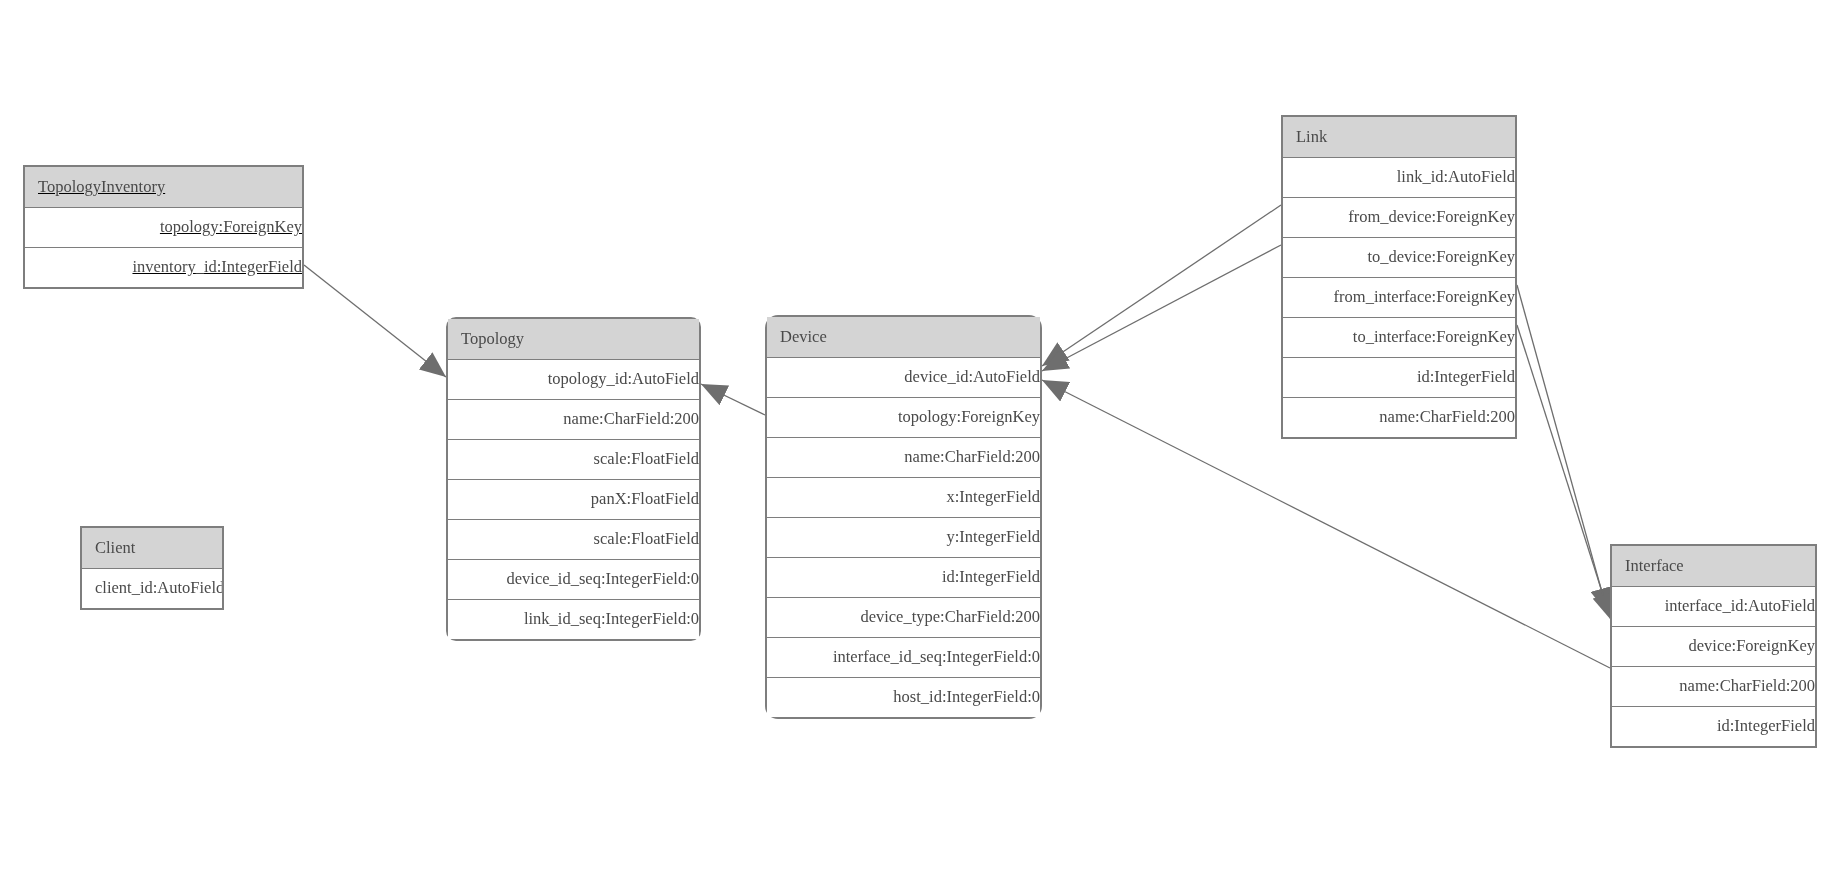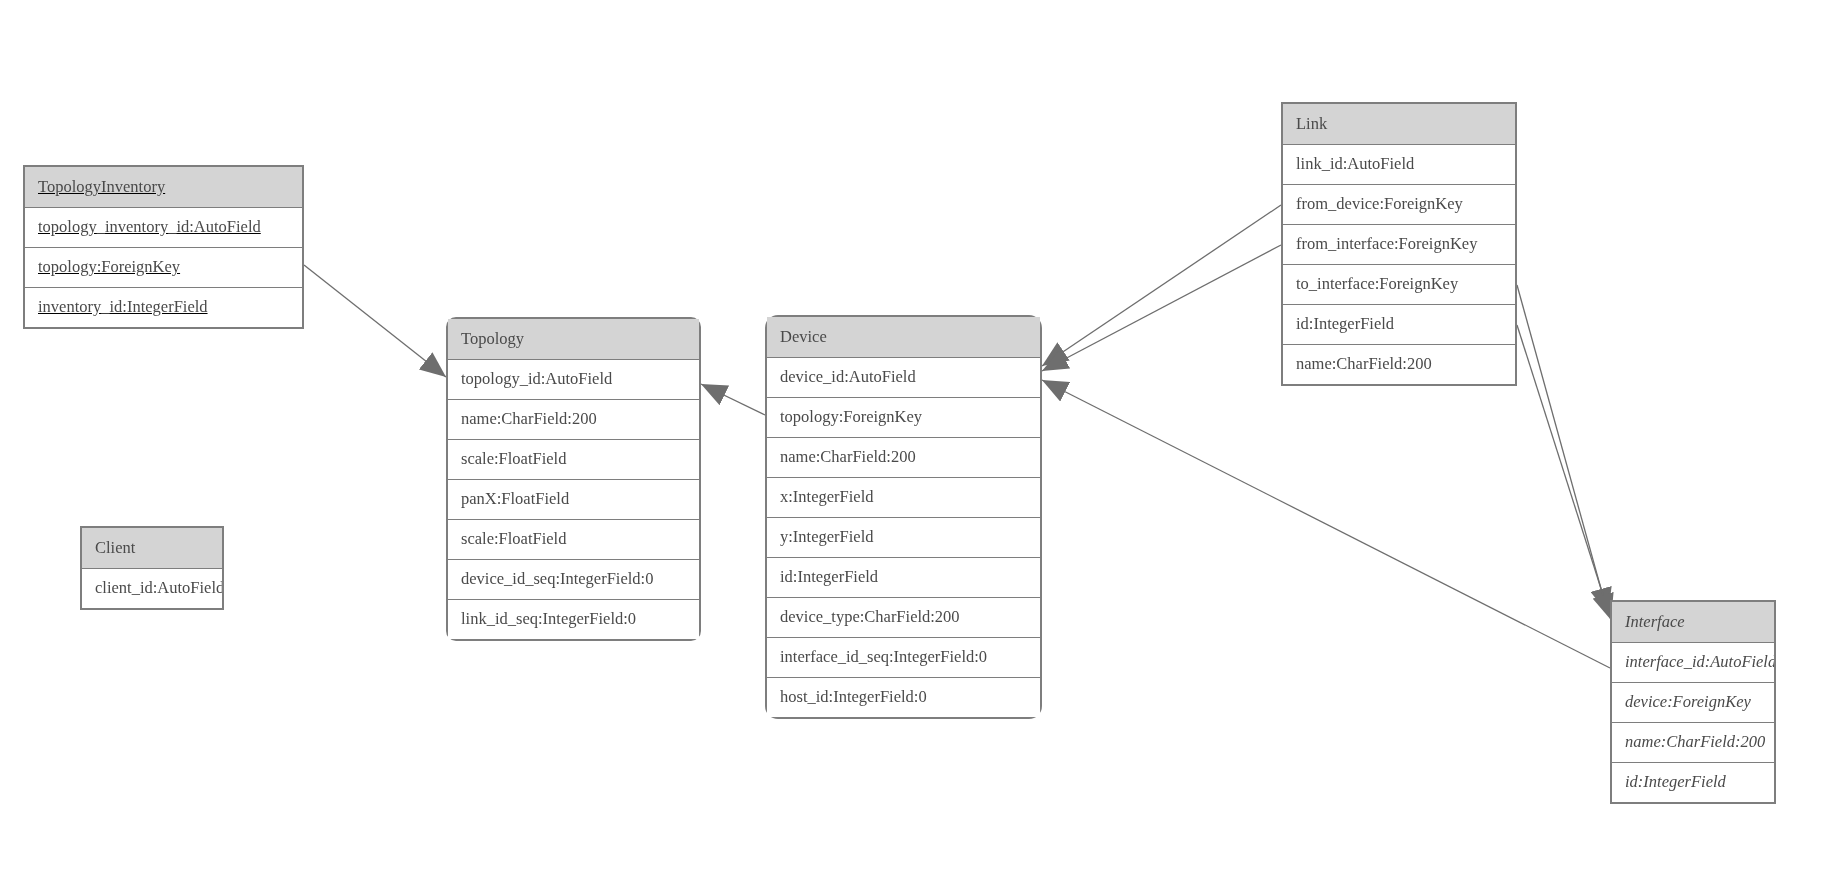--- a/index.html
+++ b/index.html
@@ -55,20 +55,21 @@
     box-sizing: border-box;
     height: 40px;
     line-height: 38px;
     border-top: 1.5px solid var(--border-color);
     background: #ffffff;
     color: var(--text-color);
     font-size: 16.5px;
     padding-left: 13px;
     white-space: nowrap;
     overflow: hidden;
+    text-align: right;
   }
 </style>
 </head>
 <body>
 
 <div class="canvas">
   <svg id="edge-layer" xmlns="http://www.w3.org/2000/svg">
     <defs>
       <marker id="arrowhead" markerUnits="userSpaceOnUse" markerWidth="28" markerHeight="22" refX="26" refY="11" orient="auto">
         <path id="arrowhead-path" d="M0,0 L26,11 L0,22 Z" fill="#6e6e6e"></path>
@@ -78,21 +79,20 @@
       <line x1="765" y1="415" x2="701" y2="384" marker-end="url(#arrowhead)"></line>
       <line x1="1281" y1="205" x2="1042" y2="366" marker-end="url(#arrowhead)"></line>
       <line x1="1281" y1="245" x2="1042" y2="371" marker-end="url(#arrowhead)"></line>
       <line x1="1610" y1="668" x2="1042" y2="380" marker-end="url(#arrowhead)"></line>
       <line x1="1517" y1="285" x2="1608" y2="614" marker-end="url(#arrowhead)"></line>
       <line x1="1517" y1="325" x2="1611" y2="620" marker-end="url(#arrowhead)"></line>
     </svg>
   <div id="entity-layer">
       <div class="entity" style="left: 23px; top: 165px; width: 281px; text-decoration: underline;">
         <div class="entity-header">TopologyInventory</div>
-        <div class="entity-row">topology_inventory_id:AutoField</div>
         <div class="entity-row">topology:ForeignKey</div>
         <div class="entity-row">inventory_id:IntegerField</div>
       </div>
       <div class="entity" style="left: 446px; top: 317px; width: 255px; border-radius: 10px;">
         <div class="entity-header">Topology</div>
         <div class="entity-row">topology_id:AutoField</div>
         <div class="entity-row">name:CharField:200</div>
         <div class="entity-row">scale:FloatField</div>
         <div class="entity-row">panX:FloatField</div>
         <div class="entity-row">scale:FloatField</div>
@@ -108,30 +108,31 @@
         <div class="entity-row">device_id:AutoField</div>
         <div class="entity-row">topology:ForeignKey</div>
         <div class="entity-row">name:CharField:200</div>
         <div class="entity-row">x:IntegerField</div>
         <div class="entity-row">y:IntegerField</div>
         <div class="entity-row">id:IntegerField</div>
         <div class="entity-row">device_type:CharField:200</div>
         <div class="entity-row">interface_id_seq:IntegerField:0</div>
         <div class="entity-row">host_id:IntegerField:0</div>
       </div>
-      <div class="entity" style="left: 1281px; top: 102px; width: 236px;">
+      <div class="entity" style="left: 1281px; top: 115px; width: 236px;">
         <div class="entity-header">Link</div>
         <div class="entity-row">link_id:AutoField</div>
         <div class="entity-row">from_device:ForeignKey</div>
+        <div class="entity-row">to_device:ForeignKey</div>
         <div class="entity-row">from_interface:ForeignKey</div>
         <div class="entity-row">to_interface:ForeignKey</div>
         <div class="entity-row">id:IntegerField</div>
         <div class="entity-row">name:CharField:200</div>
       </div>
-      <div class="entity" style="left: 1610px; top: 600px; width: 166px; font-style: italic;">
+      <div class="entity" style="left: 1610px; top: 544px; width: 207px;">
         <div class="entity-header">Interface</div>
         <div class="entity-row">interface_id:AutoField</div>
         <div class="entity-row">device:ForeignKey</div>
         <div class="entity-row">name:CharField:200</div>
         <div class="entity-row">id:IntegerField</div>
       </div>
     </div>
 </div>
 
 </body></html>

